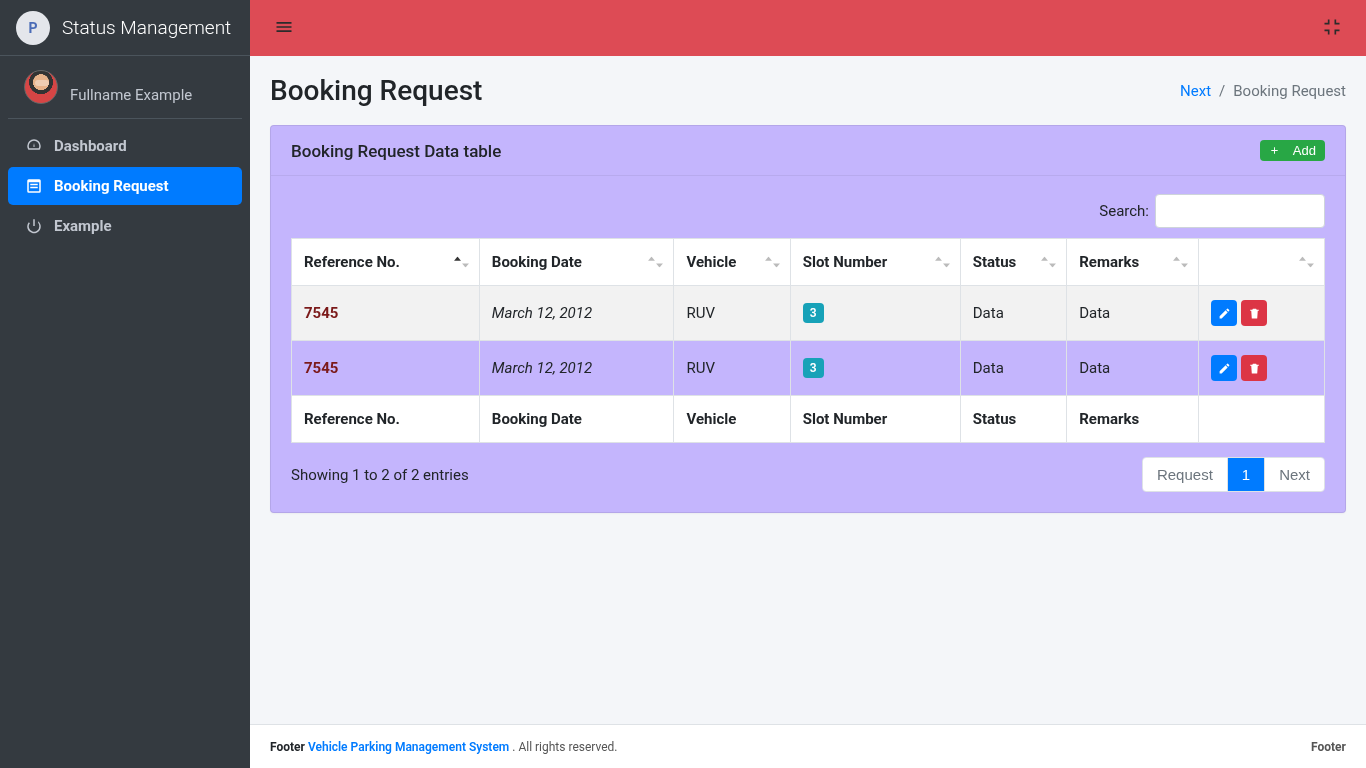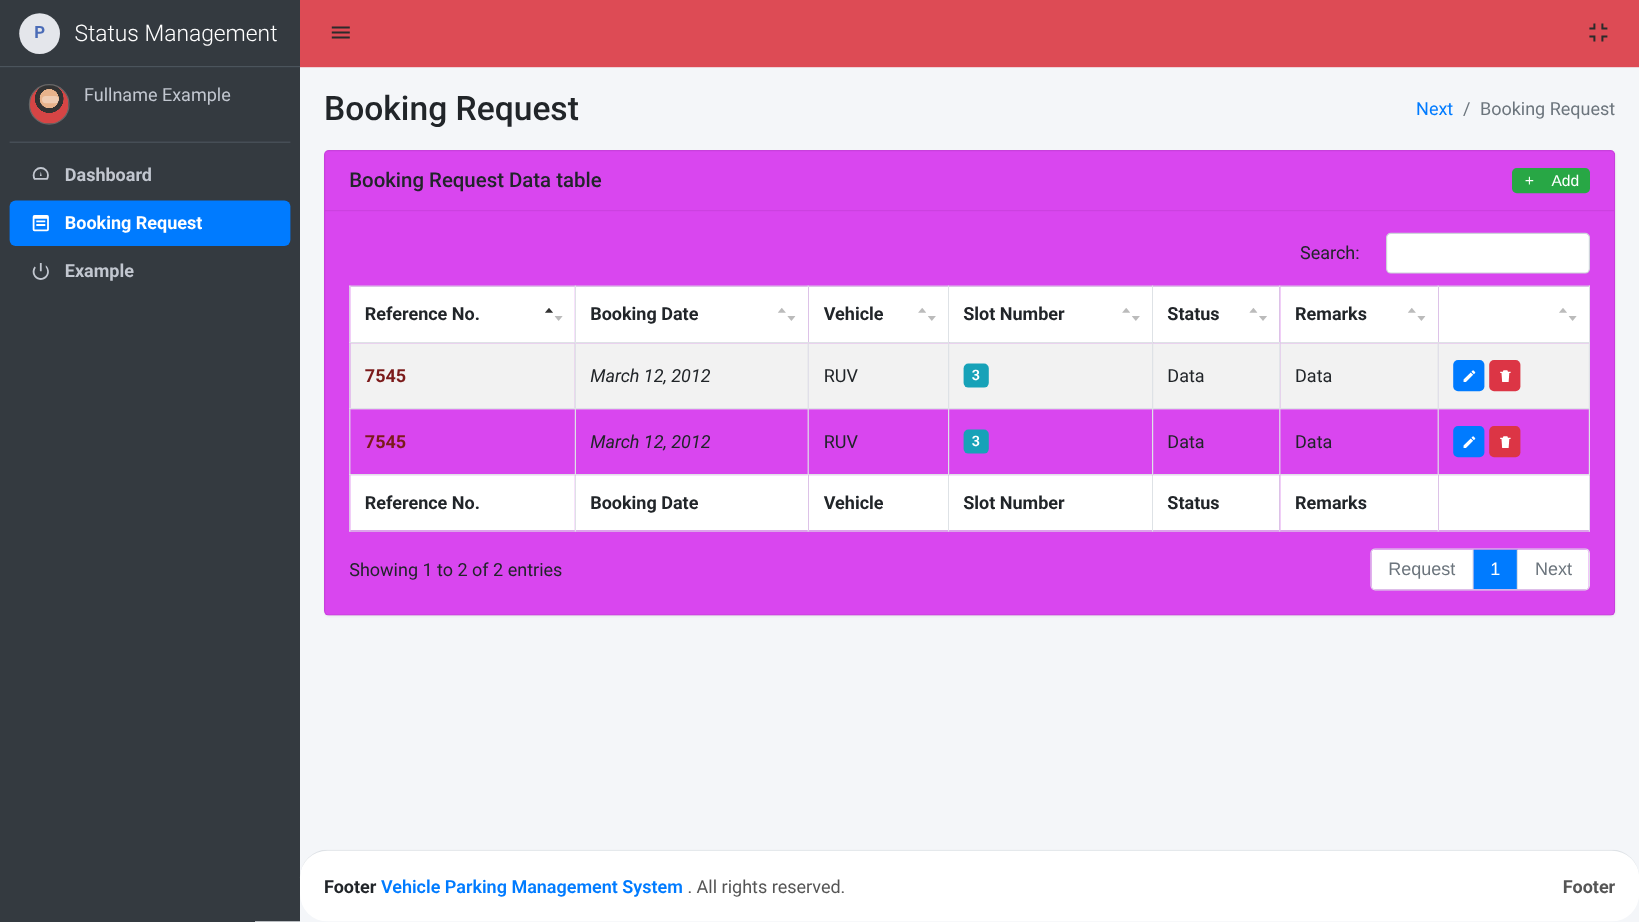--- a/index.html
+++ b/index.html
@@ -4,21 +4,21 @@
 <style>
   * { box-sizing: border-box; margin: 0; padding: 0; }
   html, body { height: 100%; font-family: -apple-system, BlinkMacSystemFont, "Segoe UI", Roboto, "Helvetica Neue", Arial, sans-serif; font-size: 16px; color: #212529; }
   body { display: flex; background: #f4f6f9; overflow: hidden; }
 
   
   .sidebar { width: 250px; flex: 0 0 250px; background: #343a40; color: #c2c7d0; display: flex; flex-direction: column; height: 100vh; }
   .brand { height: 56px; display: flex; align-items: center; padding: 0 16px; border-bottom: 1px solid #4b545c; background: #343a40; }
   .brand-logo { width: 34px; height: 34px; border-radius: 50%; background: #e4e6eb; display: flex; align-items: center; justify-content: center; font-weight: bold; color: #4b6cb7; font-size: 14px; margin-right: 12px; }
   .brand-text { color: #fff; font-size: 19px; font-weight: 300; }
-  .user-panel { display: flex; align-items: flex-start; padding: 14px 16px; border-bottom: 1px solid #4b545c; margin: 0 8px 8px 8px; }
+  .user-panel { display: flex; align-items: flex-end; padding: 14px 16px; border-bottom: 1px solid #4b545c; margin: 0 8px 8px 8px; }
   .user-avatar { width: 34px; height: 34px; border-radius: 50%; background: radial-gradient(circle at 50% 35%, #e8b38b 0%, #e8b38b 30%, #333 31%, #333 45%, #d64545 46%, #d64545 100%); border: 1px solid #666; margin-right: 12px; position: relative; overflow: hidden; }
   .user-avatar::after { content:""; position:absolute; left:10px; top:9px; width:14px; height:6px; background: rgba(255,255,255,0.35); border-radius:3px; }
   .user-name { color: #c2c7d0; font-size: 15px; }
   .nav-menu { list-style: none; padding: 0 8px; }
   .nav-item { display: flex; align-items: center; padding: 10px 14px; border-radius: 5px; color: #c2c7d0; cursor: pointer; font-size: 15px; margin-bottom: 2px; font-weight: bold; }
   .nav-item.active { background: #007bff; color: #fff; }
   .nav-icon { width: 24px; display: flex; align-items: center; justify-content: center; margin-right: 8px; }
   .nav-icon svg { width: 18px; height: 18px; fill: currentColor; }
 
   
@@ -29,29 +29,29 @@
   .topbar button { background: none; border: none; cursor: pointer; padding: 6px; }
 
   .content-header { padding: 18px 20px 6px 20px; display: flex; align-items: center; justify-content: space-between; flex-wrap: wrap; }
   .page-title { font-size: 28px; font-weight: 500; color: #212529; }
   .breadcrumb { font-size: 15px; color: #6c757d; display: flex; align-items: center; gap: 8px; }
   .breadcrumb a { color: #007bff; text-decoration: none; }
   .breadcrumb-sep { color: #6c757d; }
 
   .content-body { padding: 12px 20px 20px 20px; flex: 1 1 auto; overflow: auto; }
 
-  .card { background: #d946ef; border: 1px solid rgba(0,0,0,.08); border-radius: 4px; box-shadow: 0 1px 2px rgba(0,0,0,.04); }
+  .card { background: #c4b5fd; border: 1px solid rgba(0,0,0,.08); border-radius: 4px; box-shadow: 0 1px 2px rgba(0,0,0,.04); }
   .card-header { padding: 14px 20px; border-bottom: 1px solid rgba(0,0,0,.06); display: flex; align-items: center; justify-content: space-between; }
   .card-title { font-size: 17px; font-weight: 500; }
   .btn-add { background: #28a745; color: #fff; border: none; border-radius: 4px; padding: 3px 9px; font-size: 13px; font-weight: 500; display: inline-flex; align-items: center; gap: 13px; cursor: pointer; }
   .btn-add svg { width: 11px; height: 11px; fill: #fff; }
 
   .card-body { padding: 18px 20px 20px 20px; }
 
-  .dt-search { display: flex; justify-content: flex-end; align-items: center; margin-bottom: 10px; gap: 22px; font-size: 15px; }
+  .dt-search { display: flex; justify-content: flex-end; align-items: center; margin-bottom: 10px; gap: 6px; font-size: 15px; }
   .dt-search input { border: 1px solid #ced4da; border-radius: 4px; height: 34px; padding: 0 10px; font-size: 15px; width: 170px; }
 
   table.dt { width: 100%; border-collapse: collapse; border: 1px solid #dee2e6; }
   table.dt thead th, table.dt tfoot th { text-align: left; font-weight: 700; padding: 14px 12px; border: 1px solid #dee2e6; position: relative; background: #fff; font-size: 15px; }
   table.dt thead th .sort { position: absolute; right: 10px; top: 50%; transform: translateY(-50%); display: flex; flex-direction: row; gap: 1px; }
   table.dt thead th .sort svg { width: 7px; height: 11px; fill: #bbb; }
   table.dt thead th.asc .sort svg.up { fill: #333; }
   table.dt tbody td { padding: 14px 12px; border: 1px solid #dee2e6; font-size: 15px; }
   table.dt tbody tr:nth-child(odd) { background: #f2f2f2; }
   .ref-no { color: #7b1a1a; font-weight: 700; }
@@ -62,21 +62,21 @@
   .btn-icon svg { width: 13px; height: 13px; fill: #fff; }
   .btn-edit { background: #007bff; }
   .btn-del  { background: #dc3545; }
 
   .dt-footer { display: flex; align-items: center; justify-content: space-between; margin-top: 14px; font-size: 15px; flex-wrap: wrap; gap: 10px; }
   .paginate { display: flex; border: 1px solid #dee2e6; border-radius: 4px; overflow: hidden; }
   .paginate button { background: #fff; border: none; padding: 8px 14px; font-size: 15px; color: #6c757d; cursor: pointer; border-right: 1px solid #dee2e6; }
   .paginate button:last-child { border-right: none; }
   .paginate button.active { background: #007bff; color: #fff; }
 
-  .footer { height: 60px; border-top: 1px solid #dee2e6; background: #fff; display: flex; align-items: center; justify-content: space-between; padding: 0 20px; font-size: 15px; color: #555; border-radius: 23px; }
+  .footer { height: 44px; border-top: 1px solid #dee2e6; background: #fff; display: flex; align-items: center; justify-content: space-between; padding: 0 20px; font-size: 12px; color: #555; }
   .footer .left b { color: #212529; }
   .footer .left a { color: #007bff; text-decoration: none; font-weight: 600; }
 </style>
 </head>
 <body>
 
 <aside class="sidebar">
   <div class="brand">
     <div class="brand-logo">
         <span>P</span>

